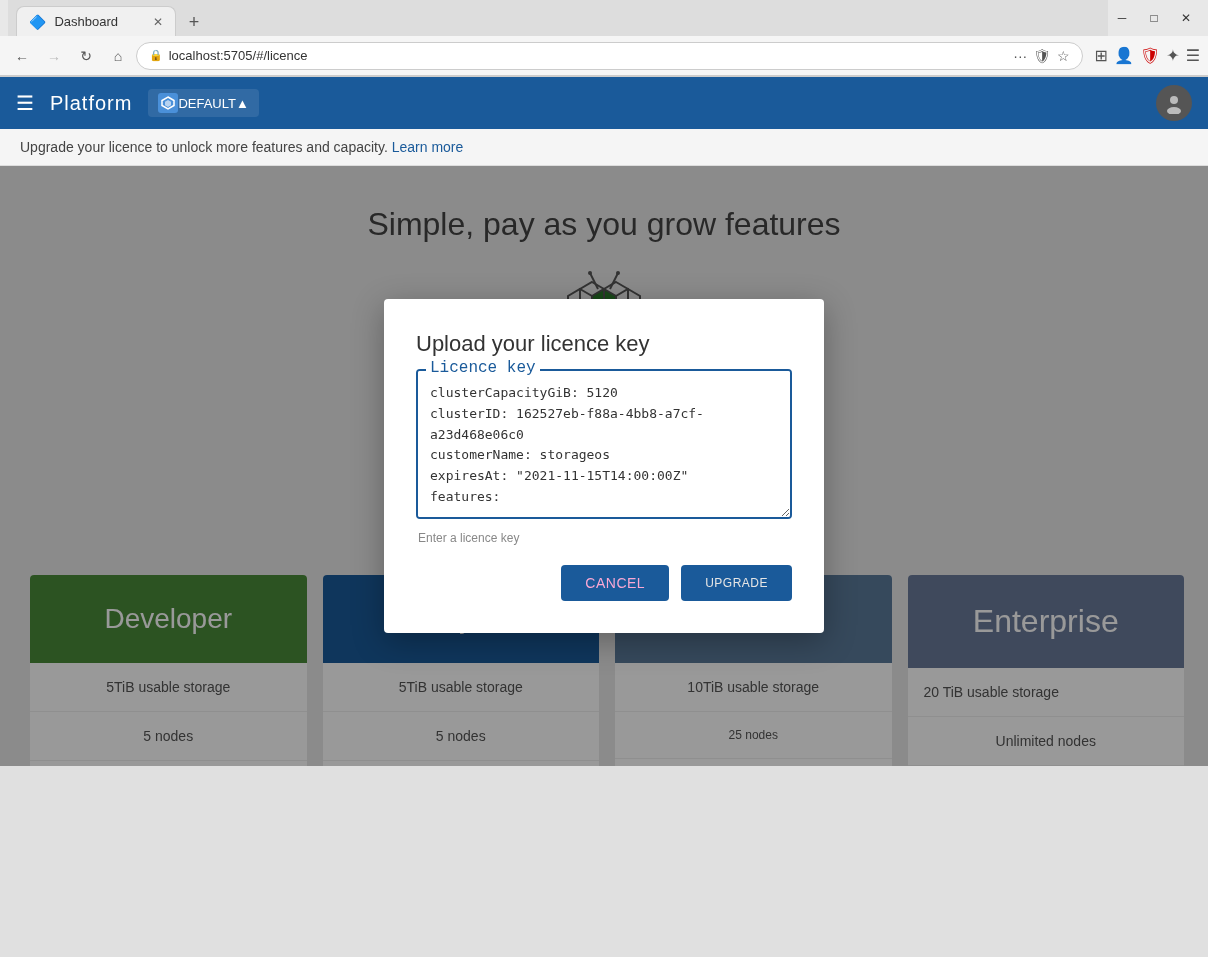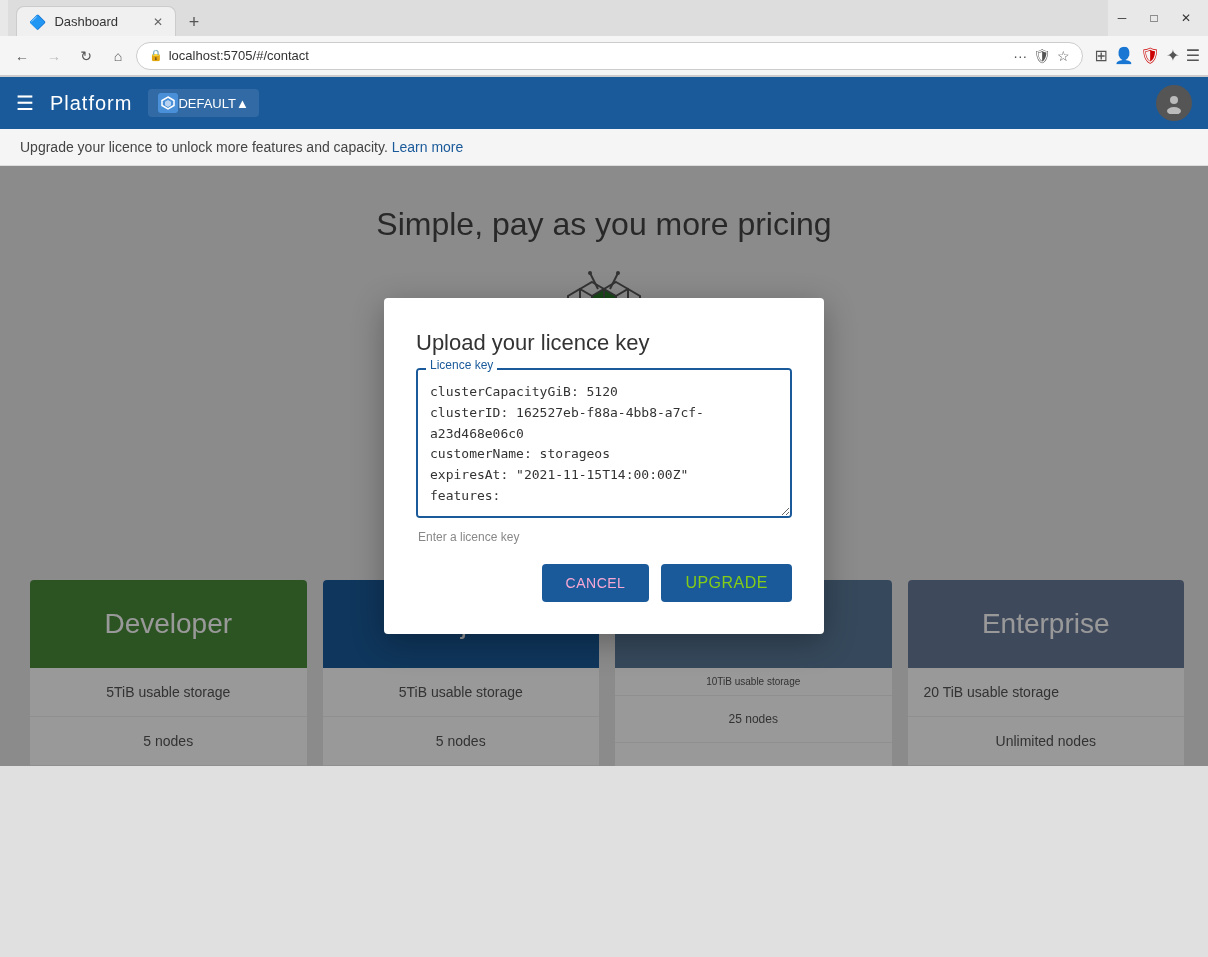--- a/index.html
+++ b/index.html
@@ -249,23 +249,24 @@
     .textarea-wrapper {
       position: relative;
       margin-bottom: 4px;
     }
     .textarea-label {
       position: absolute;
       top: -10px;
       left: 10px;
       background: white;
       padding: 0 4px;
-      font-size: 12px;
+      font-size: 16px;
       color: #1a5a9a;
       z-index: 1;
+      font-family: Liberation Mono, monospace;
     }
     .licence-textarea {
       width: 100%;
       height: 150px;
       border: 2px solid #1a5a9a;
       border-radius: 4px;
       padding: 12px;
       font-family: monospace;
       font-size: 13px;
       color: #333;
@@ -291,25 +292,25 @@
       border: none;
       border-radius: 4px;
       padding: 10px 24px;
       font-size: 14px;
       font-weight: 500;
       cursor: pointer;
       letter-spacing: 0.5px;
     }
     .btn-upgrade {
       background: #1a5a9a;
-      color: #84cc16;
+      color: #e5e5e5;
       border: none;
       border-radius: 4px;
       padding: 10px 24px;
-      font-size: 16px;
+      font-size: 12px;
       font-weight: 500;
       cursor: pointer;
       letter-spacing: 0.5px;
     }
 
     
     .bee-svg { display: block; margin: 0 auto; }
   </style>
 </head>
 <body>
@@ -331,21 +332,21 @@
     </div>
   </div>
 
   <div class="nav-bar">
     <button class="nav-btn">←</button>
     <button class="nav-btn" style="color:#bbb;">→</button>
     <button class="nav-btn">↻</button>
     <button class="nav-btn">⌂</button>
     <div class="url-bar">
       <span class="url-secure">🔒</span>
-      <span class="url-text">localhost:5705/#/contact</span>
+      <span class="url-text">localhost:5705/#/licence</span>
       <div class="nav-icons">
         <span>···</span>
         <span>🛡</span>
         <span>☆</span>
       </div>
     </div>
     <div class="nav-icons" style="margin-left:8px;">
       <span style="font-size:16px;">⊞</span>
       <span style="font-size:16px;">👤</span>
       <span style="font-size:16px; color:#cc0000;">🛡</span>
@@ -376,21 +377,21 @@
   </div>
 </div>
 
 <div class="notification-bar">
   <span>Upgrade your licence to unlock more features and capacity.</span>
   <a href="#">Learn more</a>
 </div>
 
 <div class="main-content">
 
-  <div class="page-heading">Simple, pay as you more pricing</div>
+  <div class="page-heading">Simple, pay as you grow features</div>
 
   <svg class="bee-svg" width="80" height="80" viewBox="0 0 80 80">
 
     <g transform="translate(40,40)">
 
       <polygon points="0,-14 12,-7 12,7 0,14 -12,7 -12,-7" fill="#2a7a2a" stroke="#555" stroke-width="2"></polygon>
 
       <polygon points="-12,-21 0,-14 0,0 -12,7 -24,0 -24,-14" fill="none" stroke="#555" stroke-width="2"></polygon>
 
       <polygon points="12,-21 24,-14 24,0 12,7 0,0 0,-14" fill="none" stroke="#555" stroke-width="2"></polygon>
@@ -416,25 +417,25 @@
       <div class="card-feature" style="padding:16px;text-align:center;font-size:14px;color:#555;border-bottom:1px solid #eee;">5TiB usable storage</div>
       <div class="card-feature" style="padding:16px;text-align:center;font-size:14px;color:#555;">5 nodes</div>
     </div>
     <div class="pricing-card" style="flex:1;margin:0 8px;background:white;border-radius:4px 4px 0 0;overflow:hidden;">
       <div class="card-header project" style="background:#1a5a9a;padding:28px 20px;text-align:center;font-size:28px;font-weight:300;color:white;">Project</div>
       <div class="card-feature" style="padding:16px;text-align:center;font-size:14px;color:#555;border-bottom:1px solid #eee;">5TiB usable storage</div>
       <div class="card-feature" style="padding:16px;text-align:center;font-size:14px;color:#555;">5 nodes</div>
     </div>
     <div class="pricing-card" style="flex:1;margin:0 8px;background:white;border-radius:4px 4px 0 0;overflow:hidden;">
       <div class="card-header platform" style="background:#5a7a9a;padding:28px 20px;text-align:center;font-size:28px;font-weight:300;color:white;">Platform</div>
-      <div class="card-feature" style="padding:8px;text-align:center;font-size:10px;color:#555;border-bottom:1px solid #eee;">10TiB usable storage</div>
+      <div class="card-feature" style="padding:16px;text-align:center;font-size:14px;color:#555;border-bottom:1px solid #eee;">10TiB usable storage</div>
       <div class="card-feature" style="padding:16px;text-align:center;font-size:12px;color:#555;">25 nodes</div>
     </div>
     <div class="pricing-card" style="flex:1;margin:0 8px;background:white;border-radius:4px 4px 0 0;overflow:hidden;">
-      <div class="card-header enterprise" style="background:#6a7a9a;padding:28px 20px;text-align:center;font-size:28px;font-weight:300;color:white;">Enterprise</div>
+      <div class="card-header enterprise" style="background:#6a7a9a;padding:28px 20px;text-align:center;font-size:32px;font-weight:300;color:white;">Enterprise</div>
       <div class="card-feature" style="padding:16px;text-align:left;font-size:14px;color:#555;border-bottom:1px solid #eee;">20 TiB usable storage</div>
       <div class="card-feature" style="padding:16px;text-align:center;font-size:14px;color:#555;">Unlimited nodes</div>
     </div>
   </div>
 
   <div class="modal-backdrop">
     <div class="modal">
       <h2 class="modal-title">Upload your licence key</h2>
 
       <div class="textarea-wrapper">

